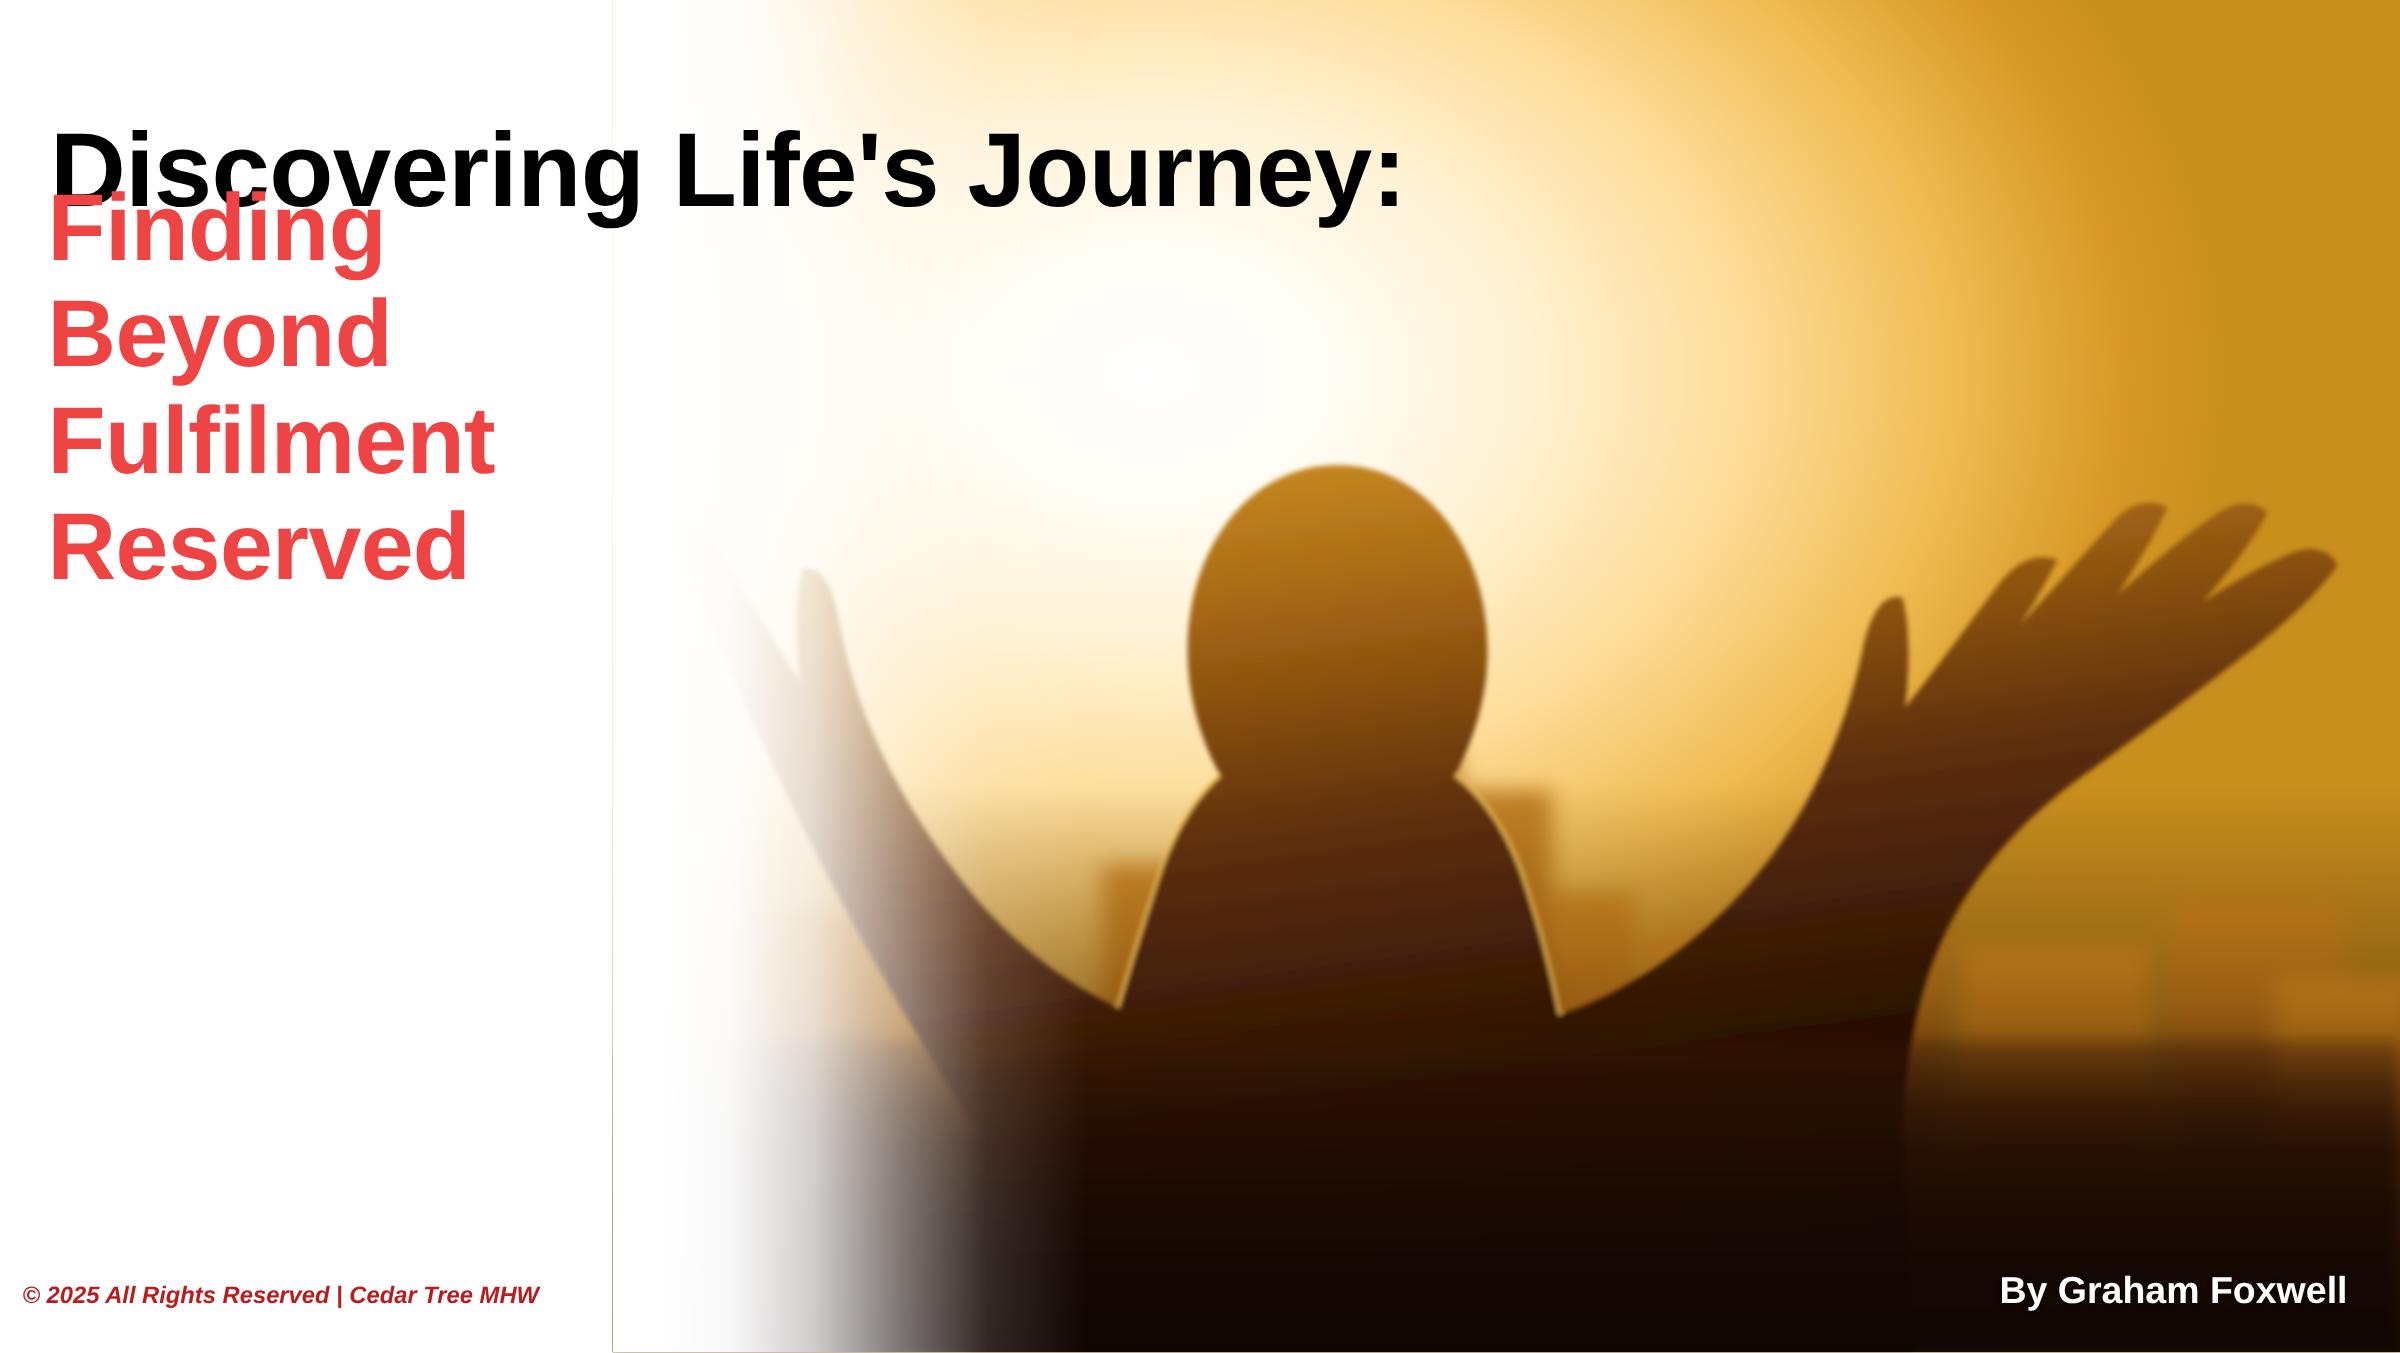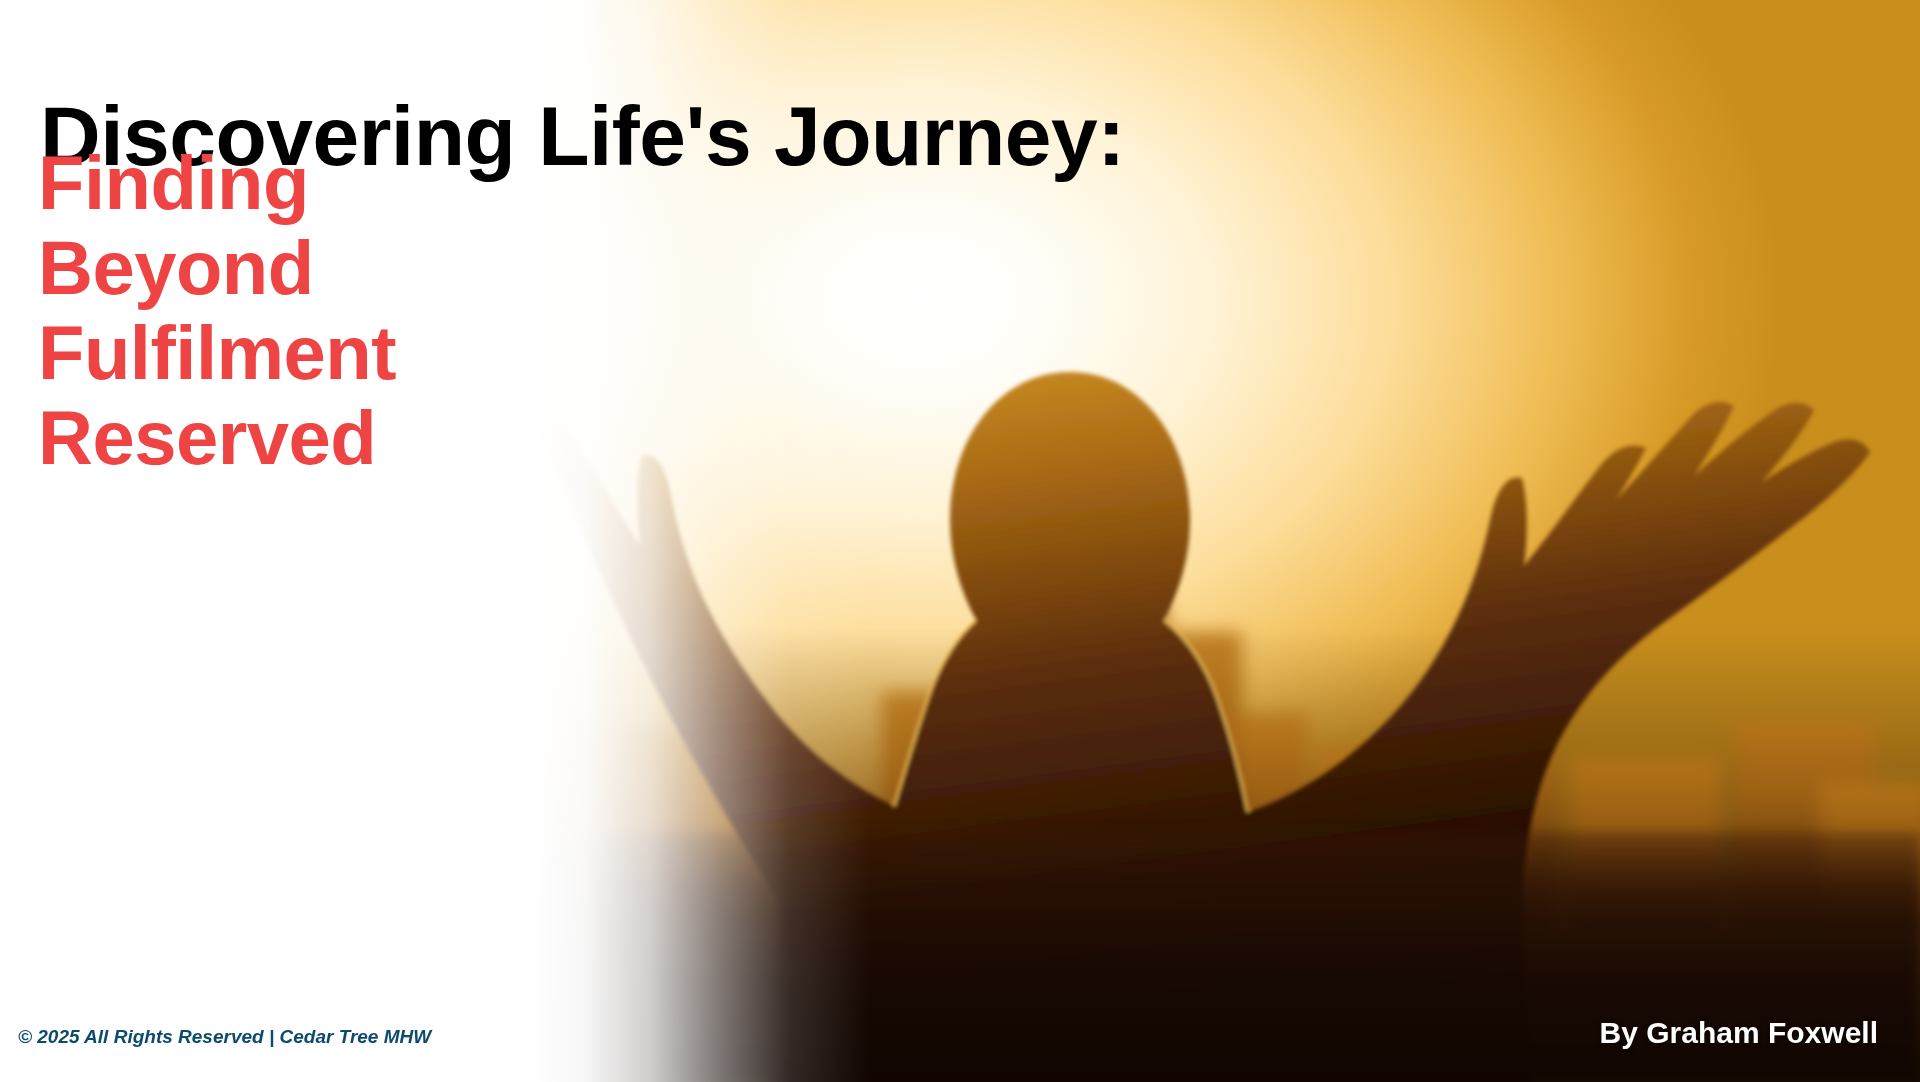--- a/index.html
+++ b/index.html
@@ -261,15 +261,15 @@
 
   <h1 class="headline" style="color: #000000;">Discovering Life's Journey:</h1>
 
   <div class="subhead" style="color: #ef4444;">
     <div>Finding</div>
     <div>Beyond</div>
     <div>Fulfilment</div>
     <div>Reserved</div>
   </div>
 
-  <div class="copyright" style="color: #0c4a6e; text-align: center;">© 2025 All Rights Reserved | Cedar Tree MHW</div>
+  <div class="copyright" style="color: #b91c1c; text-align: center;">© 2025 All Rights Reserved | Cedar Tree MHW</div>
 
 </div>
 
 </body></html>

